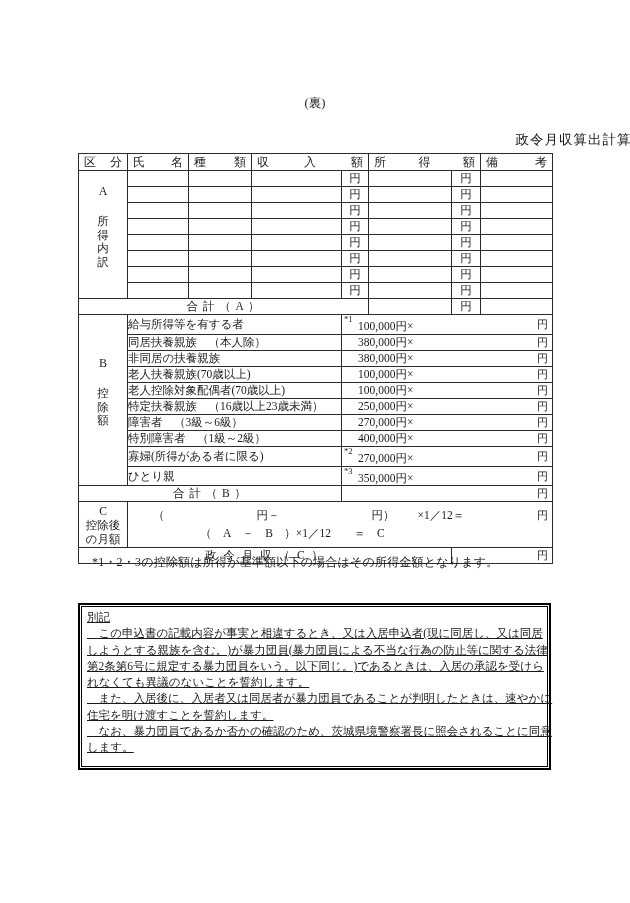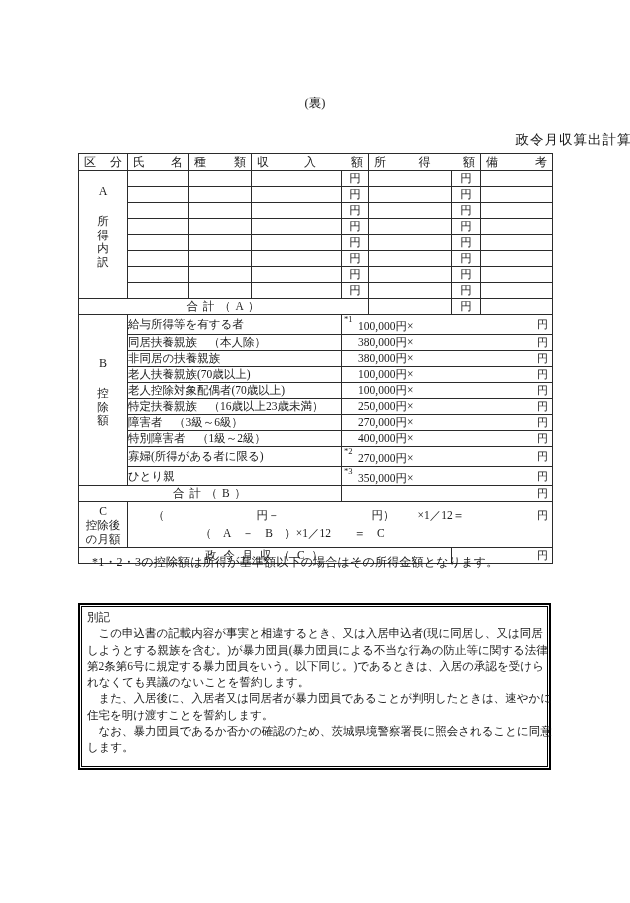--- a/index.html
+++ b/index.html
@@ -47,21 +47,21 @@
   .total-label { text-align:center; padding-right:5px; letter-spacing:1px; }
   .final-label { text-align:center; letter-spacing:2px;margin-left:11px; }
 
   .c-content { vertical-align:middle; }
   .c1 { display:flex; justify-content:space-between; align-items:center; padding-right:4px; }
   .c1-text { margin-left:25px; white-space:nowrap; }
   .c2 { margin-left:72px; margin-top:3px; white-space:nowrap; }
 
   .footnote { position:absolute; top:554px; left:92px; font-size:12px; letter-spacing:0.2px; }
 
-  .pledge { position:absolute; top:603px; left:78px; width:473px; height:167px; border:2px solid #000; padding:1px; background:#fff; }
+  .pledge { position:absolute; top:603px; left:78px; width:473px; height:167px; border:2px solid #000; padding:1px; background:#fff;text-decoration:underline; }
   .pledge-inner { width:100%; height:100%; border:1px solid #000; padding:2px 4px 0 5px; }
   .pledge-line { font-size:11.5px; line-height:16.3px; white-space:nowrap; }
 </style>
 </head>
 <body>
 
 <div class="page">
 
   <div class="back-label">(裏)</div>
   <div class="form-title">政令月収算出計算書</div>

